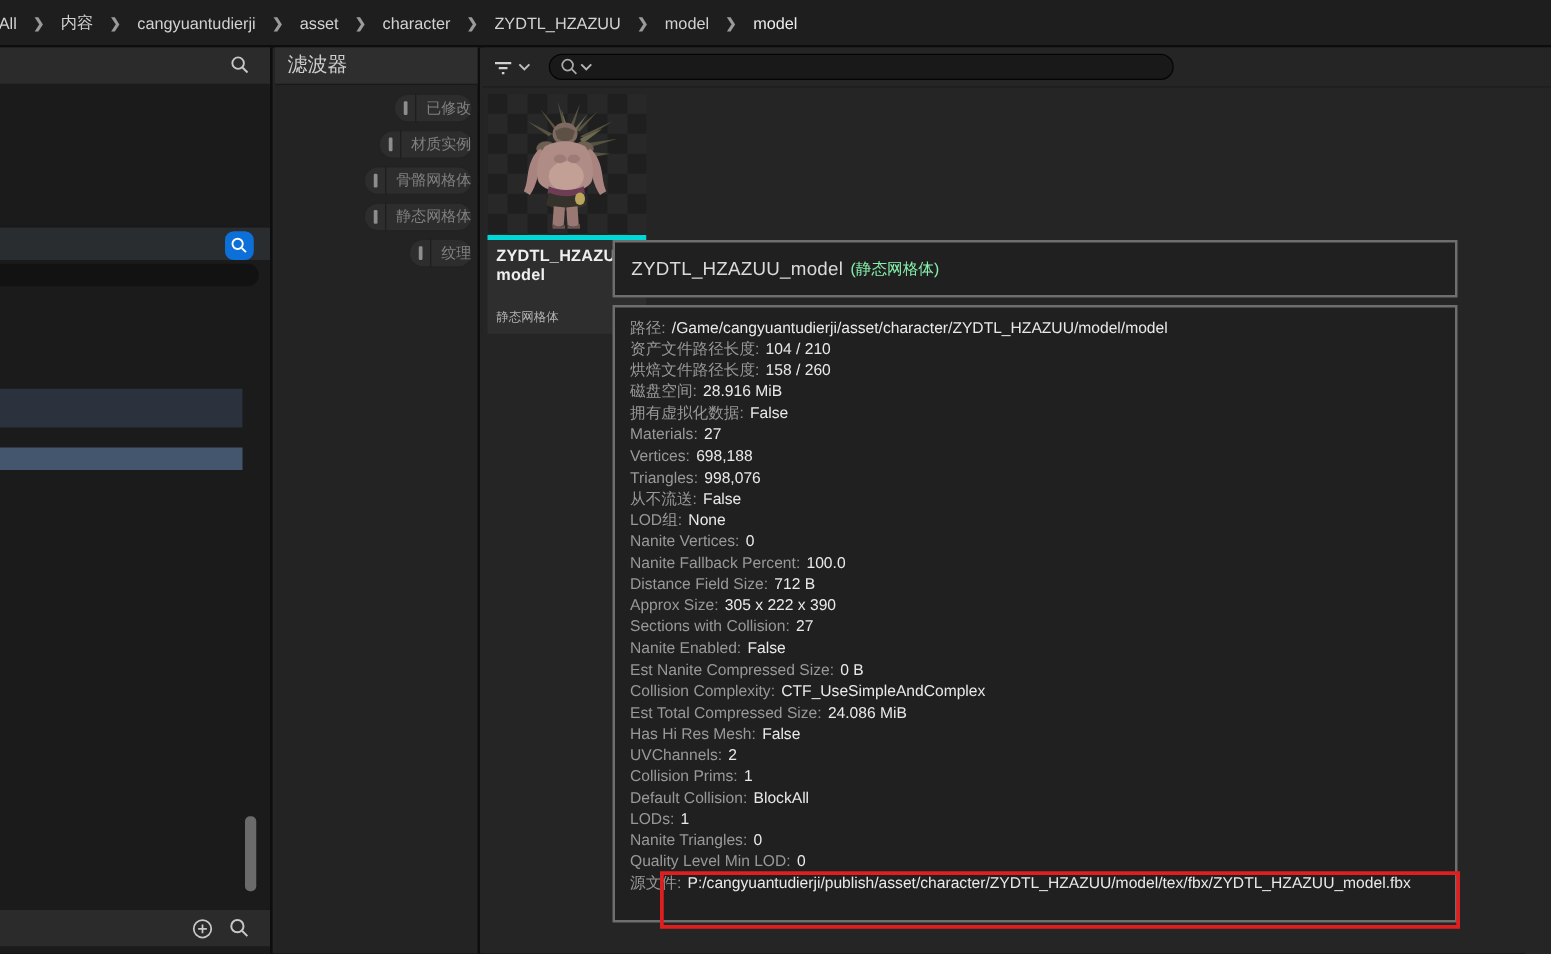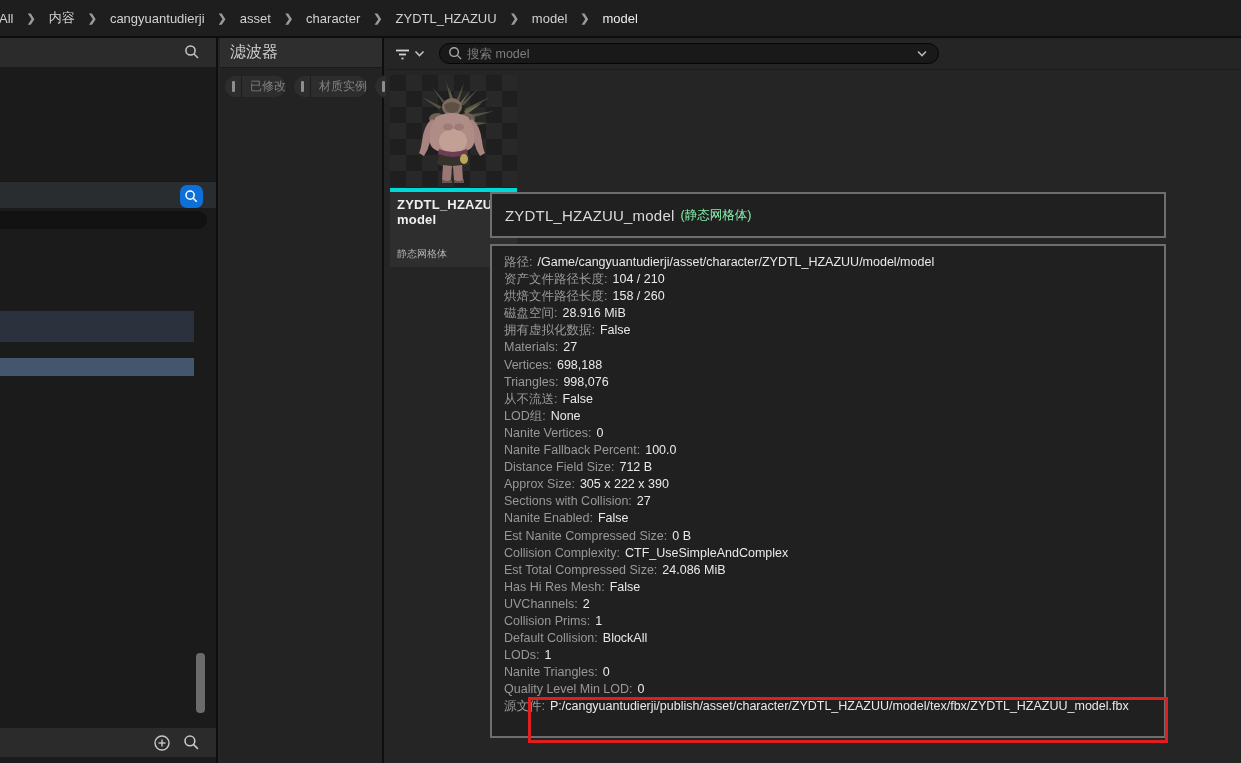--- a/index.html
+++ b/index.html
@@ -35,21 +35,21 @@
   .tree-row-a { position:absolute; left:0; top:273px; width:194px; height:31px; background:#2b323d; cursor:pointer; }
   .tree-row-b { position:absolute; left:0; top:320px; width:194px; height:18px; background:#44566e; cursor:pointer; }
   .sidebar-scroll-thumb { position:absolute; left:196px; top:615px; width:9px; height:60px; background:#6b6b6b; border-radius:4px; cursor:pointer; }
   .sidebar-bottombar { position:absolute; left:0; top:690px; width:216px; height:29px; background:#2b2b2b;
     display:flex; align-items:center; justify-content:flex-end; gap:12px; padding-right:16px; }
 
   
   .filter-panel { position:absolute; left:220px; top:38px; width:164px; height:725px; background:#232323; border-right:2px solid #0e0e0e; }
   .filter-header { height:30px; background:#2e2e2e; border-bottom:1px solid #181818; display:flex; align-items:center; padding-left:10px;
     color:#cfcfcf; font-size:16px; }
-  .filter-list { padding:7px 4px 0 4px; display:flex; flex-direction:row; gap:6px;align-items:flex-end; }
+  .filter-list { padding:7px 4px 0 4px; display:flex; flex-direction:column; gap:6px;align-items:flex-end; }
   .filter-pill {
     height:23px; background:#2d2d2d; border:1px solid #232323; border-radius:12px;
     display:flex; align-items:center; cursor:pointer;
   }
   .pill-bar { width:3px; height:11px; background:#8d8d8d; border-radius:1px; margin-left:7px; }
   .pill-divider { width:1px; height:23px; background:#1e1e1e; margin-left:6px; }
   .pill-label { color:#808080; font-size:12px; margin-left:8px; white-space:nowrap; }
 
   
   .content { position:absolute; left:386px; top:38px; width:855px; height:725px; background:#252525; }
@@ -208,21 +208,21 @@
 
         <div class="filter-pill">
           <span class="pill-bar"></span>
           <span class="pill-divider"></span>
           <span class="pill-label">材质实例</span>
         </div>
 
         <div class="filter-pill">
           <span class="pill-bar"></span>
           <span class="pill-divider"></span>
-          <span class="pill-label">磁盘空间</span>
+          <span class="pill-label">骨骼网格体</span>
         </div>
 
         <div class="filter-pill">
           <span class="pill-bar"></span>
           <span class="pill-divider"></span>
           <span class="pill-label">静态网格体</span>
         </div>
 
         <div class="filter-pill">
           <span class="pill-bar"></span>
@@ -245,21 +245,20 @@
           <polyline points="1.5,1.5 5.5,5.5 9.5,1.5" fill="none" stroke="#c0c0c0" stroke-width="1.6"></polyline>
         </svg>
       </span>
       <div class="search-pill">
         <span class="icon-search">
           <svg class="ic" width="15" height="15" viewBox="0 0 16 16">
               <circle cx="6.5" cy="6.5" r="4.6" fill="none" stroke="#a9a9a9" stroke-width="1.5"></circle>
               <line x1="10" y1="10" x2="14" y2="14" stroke="#a9a9a9" stroke-width="1.5"></line>
             </svg>
         </span>
-        <input type="text" placeholder="搜索 model" style="">
         <span class="icon-chevron">
           <svg class="ic" width="12" height="8" viewBox="0 0 11 8">
               <polyline points="1.5,1.5 5.5,5.5 9.5,1.5" fill="none" stroke="#b5b5b5" stroke-width="1.6"></polyline>
             </svg>
         </span>
       </div>
     </div>
 
     <div class="asset-tile">
       <div class="thumb">

